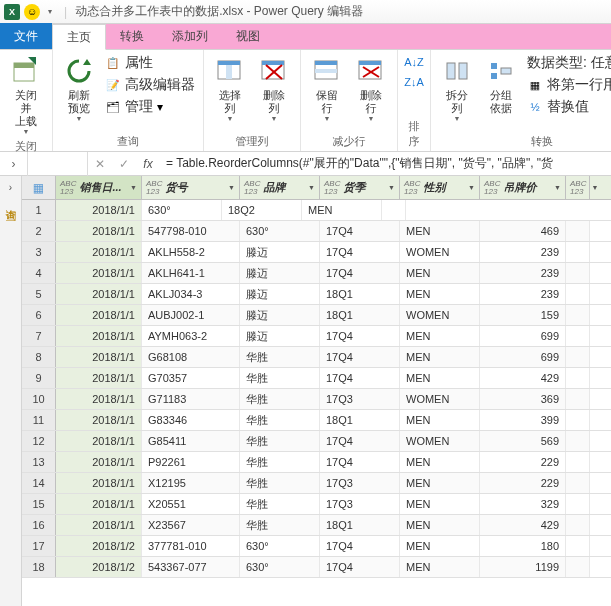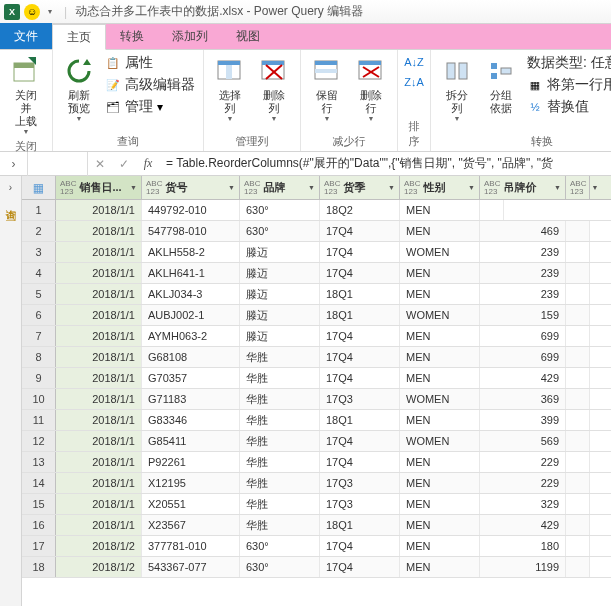--- a/index.html
+++ b/index.html
@@ -28,32 +28,32 @@
 .small-btns { display: flex; flex-direction: column; gap: 2px; }
 .small-btn { display: flex; align-items: center; gap: 4px; padding: 1px 2px; cursor: pointer; }
 .small-btn .ico-s { width: 16px; height: 16px; display: flex; align-items: center; justify-content: center; font-size: 11px; }
 .small-btn .lbl { font-size: 14px; color: #333; white-space: nowrap; }
 
 .formula-bar { height: 24px; display: flex; align-items: center; border-bottom: 1px solid #d4d4d4; background: #fff; }
 .fb-nav { width: 28px; height: 24px; border-right: 1px solid #dcdcdc; display: flex; align-items: center; justify-content: center; color: #666; cursor: pointer; }
 .fb-spacer { width: 60px; border-right: 1px solid #dcdcdc; height: 24px; }
 .fb-x { width: 24px; display: flex; align-items: center; justify-content: center; color: #999; }
 .fb-check { width: 24px; display: flex; align-items: center; justify-content: center; color: #999; }
-.fb-fx { width: 24px; display: flex; align-items: center; justify-content: center; font-style: italic; color: #555; font-family: Liberation Serif, serif; }
+.fb-fx { width: 24px; display: flex; align-items: center; justify-content: center; font-style: italic; color: #555; }
 .fb-formula { flex: 1; padding: 0 6px; color: #333; white-space: nowrap; overflow: hidden; }
 
 .content-area { display: flex; height: calc(606px - 24px - 26px - 102px - 24px); }
 .side-panel { width: 22px; background: #f3f3f3; border-right: 1px solid #d4d4d4; display: flex; flex-direction: column; align-items: center; padding-top: 6px; gap: 8px; }
 .side-panel .chev { font-size: 10px; color: #555; cursor: pointer; }
 .side-panel .vtext { writing-mode: vertical-rl; font-size: 11px; color: #b8860b; cursor: pointer; }
 
 .grid { flex: 1; overflow: hidden; }
 .grid-header { display: flex; background: #e8f0e0; border-bottom: 1px solid #c0c0c0; height: 24px; }
 .gh-rownum { width: 34px; border-right: 1px solid #c0c0c0; background: #eaeaea; }
-.gh-cell { border-right: 1px solid #c0c0c0; display: flex; align-items: center; padding: 8px 4px; position: relative; background: #e8f0e0; }
+.gh-cell { border-right: 1px solid #c0c0c0; display: flex; align-items: center; padding: 8px 4px; position: relative; background: #e8f0e0; font-style: italic; }
 .gh-cell.sel { background: #d3e4c5; }
 .gh-type { font-size: 8px; color: #777; margin-right: 3px; line-height: 8px; }
 .gh-label { font-size: 11px; color: #333; font-weight: bold; flex: 1; white-space: nowrap; overflow: hidden; }
 .gh-drop { font-size: 7px; color: #555; margin-left: 2px; }
 
 .grid-body { }
 .grid-row { display: flex; height: 21px; border-bottom: 1px solid #e0e0e0; }
 .grid-row:nth-child(even) .gd-cell { background: #fafafa; }
 .gd-rownum { width: 34px; border-right: 1px solid #c0c0c0; background: #eaeaea; display: flex; align-items: center; justify-content: center; font-size: 11px; color: #444; }
 .gd-cell { border-right: 1px solid #e8e8e8; display: flex; align-items: center; padding: 0 6px; font-size: 11px; color: #333; white-space: nowrap; overflow: hidden; }
@@ -318,21 +318,20 @@
 123</span>
             <span class="gh-label"></span>
             <span class="gh-drop">▼</span>
           </div>
         </div>
     </div>
     <div class="grid-body" id="grid-body">
         <div class="grid-row">
           <div class="gd-rownum">1</div>
           <div class="gd-cell c-date sel ralign">2018/1/1</div>
-          <div class="gd-cell c-code">449792-010</div>
           <div class="gd-cell c-brand">630°</div>
           <div class="gd-cell c-season">18Q2</div>
           <div class="gd-cell c-gender">MEN</div>
           <div class="gd-cell c-last"></div>
         </div>
         <div class="grid-row">
           <div class="gd-rownum">2</div>
           <div class="gd-cell c-date sel ralign">2018/1/1</div>
           <div class="gd-cell c-code">547798-010</div>
           <div class="gd-cell c-brand">630°</div>

